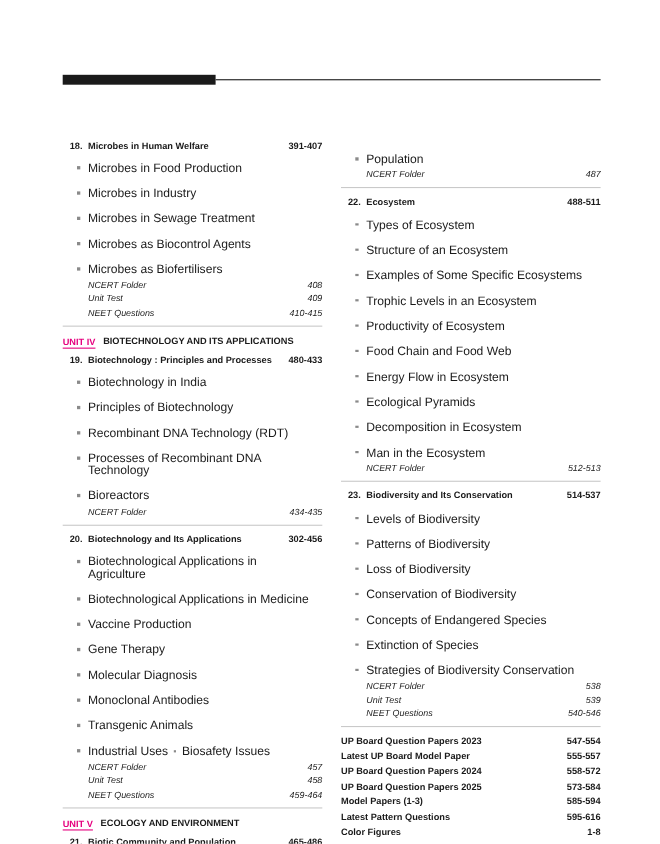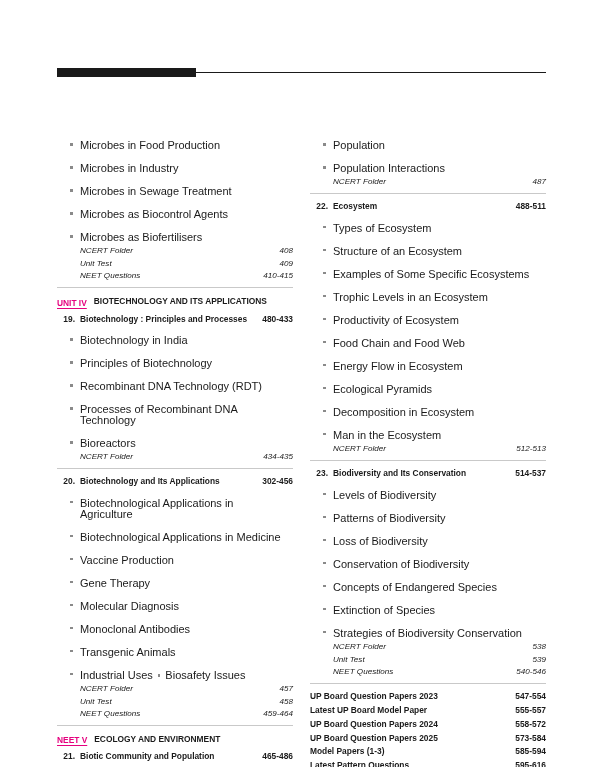--- a/index.html
+++ b/index.html
@@ -183,20 +183,25 @@
 
   <div class="header-rule">
     <div class="thick"></div>
     <div class="thin"></div>
   </div>
 
   <div class="columns">
 
     <div class="col">
 
+      <div class="row chapter">
+        <span class="num">18.</span>
+        <span class="label">Microbes in Human Welfare</span>
+        <span class="pages">391-407</span>
+      </div>
       <div class="row topic">
         <span class="bullet"></span>
         <span class="label">Microbes in Food Production</span>
       </div>
       <div class="row topic">
         <span class="bullet"></span>
         <span class="label">Microbes in Industry</span>
       </div>
       <div class="row topic">
         <span class="bullet"></span>
@@ -308,42 +313,38 @@
         <span class="pages">458</span>
       </div>
       <div class="row resource">
         <span class="label">NEET Questions</span>
         <span class="pages">459-464</span>
       </div>
 
       <div class="sep"></div>
 
       <div class="unit">
-        <span class="unit-tag">NEET V</span>
+        <span class="unit-tag">UNIT V</span>
         <span class="unit-title">ECOLOGY AND ENVIRONMENT</span>
       </div>
 
       <div class="row chapter">
         <span class="num">21.</span>
         <span class="label">Biotic Community and Population</span>
         <span class="pages">465-486</span>
       </div>
 
     </div>
 
     <div class="col">
 
       <div class="row topic">
         <span class="bullet"></span>
         <span class="label">Population</span>
       </div>
-      <div class="row topic">
-        <span class="bullet"></span>
-        <span class="label">Population Interactions</span>
-      </div>
       <div class="row resource">
         <span class="label">NCERT Folder</span>
         <span class="pages">487</span>
       </div>
 
       <div class="sep"></div>
 
       <div class="row chapter">
         <span class="num">22.</span>
         <span class="label">Ecosystem</span>

